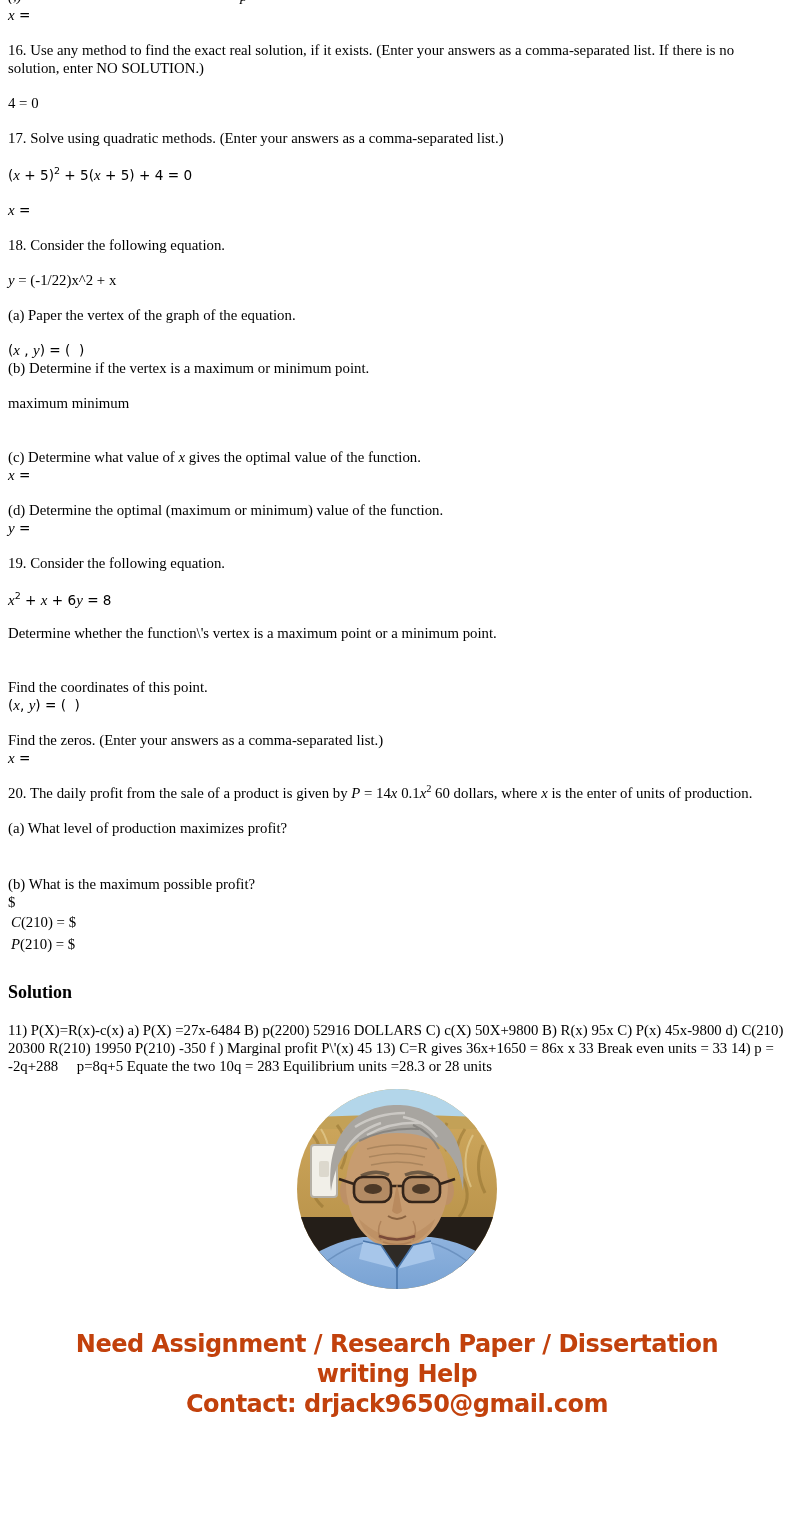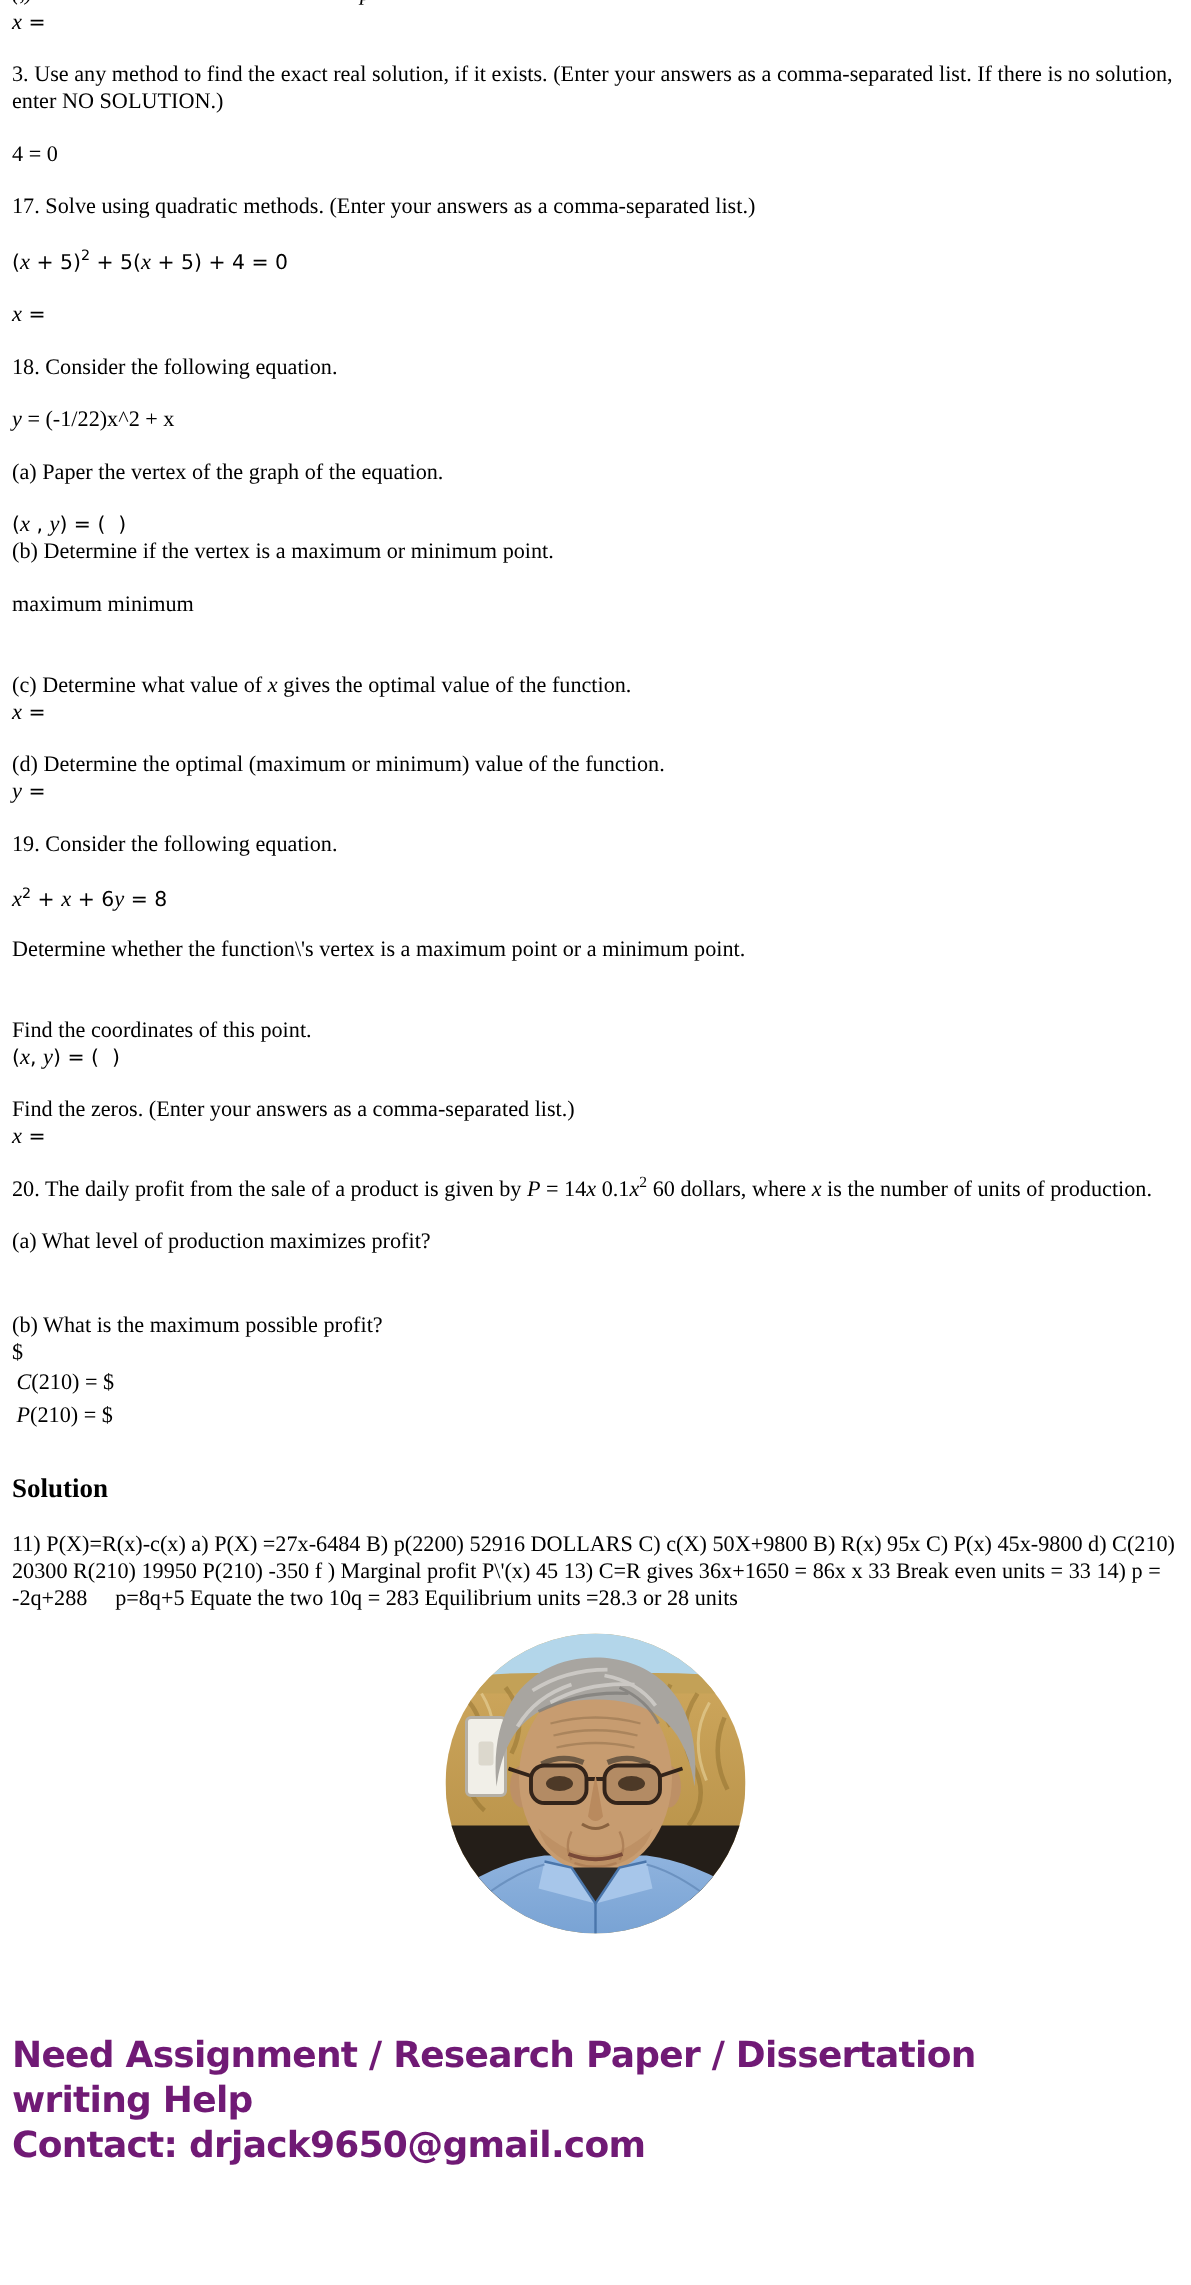--- a/index.html
+++ b/index.html
@@ -25,36 +25,36 @@
   .mt38{margin-top:38px;}
   .topclip{position:relative;height:4px;overflow:hidden;}
   .topclip .frag{position:absolute;top:-13px;font-style:italic;font-size:14.8px;line-height:18px;}
   .frag-l{left:0;}
   .frag-r{left:232px;font-style:normal;}
   .fn-block{padding-left:3px;}
   .fn-block p{line-height:22px;}
   .sol-head{margin:26px 0 0 0;font-size:18px;line-height:22px;font-weight:bold;}
   .sol-para{margin-top:18px;}
   .photo-wrap{margin-top:14px;display:flex;justify-content:center;}
-  .banner{margin-top:66px;
+  .banner{margin-top:40px;text-align:center;
     font-family:"DejaVu Sans","Liberation Sans",sans-serif;
-    font-weight:bold;color:#701a75;}
+    font-weight:bold;color:#c2410c;}
   .banner p{font-size:24px;line-height:30px;letter-spacing:-0.5px;}
 </style>
 </head>
 <body>
 
 <div class="topclip">
   <span class="frag frag-l">(,)</span>
   <span class="frag frag-r">p</span>
 </div>
 
 <p class="mt2 eq"><span class="i">x</span><span> =</span></p>
 
-<p class="mt17">3. Use any method to find the exact real solution, if it exists. (Enter your answers as a comma-separated list. If there is no solution, enter NO SOLUTION.)</p>
+<p class="mt17">16. Use any method to find the exact real solution, if it exists. (Enter your answers as a comma-separated list. If there is no solution, enter NO SOLUTION.)</p>
 <p class="mt17">4 = 0</p>
 
 <p class="mt17">17. Solve using quadratic methods. (Enter your answers as a comma-separated list.)</p>
 <p class="mt19 eq pre"><span>(</span><span class="i">x</span><span> + 5)</span><span class="sup">2</span><span> + 5(</span><span class="i">x</span><span> + 5) + 4 = 0</span></p>
 <p class="mt17 eq"><span class="i">x</span><span> =</span></p>
 
 <p class="mt17">18. Consider the following equation.</p>
 <p class="mt17"><span class="i">y</span><span> = (-1/22)x^2 + x</span></p>
 <p class="mt17">(a) Paper the vertex of the graph of the equation.</p>
 <p class="mt17 eq pre"><span>(</span><span class="i">x</span><span> , </span><span class="i">y</span><span>) = (  )</span></p>
@@ -66,21 +66,21 @@
 <p class="mt0 eq"><span class="i">y</span><span> =</span></p>
 
 <p class="mt17">19. Consider the following equation.</p>
 <p class="mt19 eq pre"><span class="i">x</span><span class="sup">2</span><span> + </span><span class="i">x</span><span> + 6</span><span class="i">y</span><span> = 8</span></p>
 <p class="mt15">Determine whether the function\'s vertex is a maximum point or a minimum point.</p>
 <p class="mt36">Find the coordinates of this point.</p>
 <p class="mt0 eq pre"><span>(</span><span class="i">x</span><span>, </span><span class="i">y</span><span>) = (  )</span></p>
 <p class="mt17">Find the zeros. (Enter your answers as a comma-separated list.)</p>
 <p class="mt0 eq"><span class="i">x</span><span> =</span></p>
 
-<p class="mt17"><span>20. The daily profit from the sale of a product is given by </span><span class="i">P</span><span> = 14</span><span class="i">x</span><span> 0.1</span><span class="i">x</span><span class="sup">2</span><span> 60 dollars, where </span><span class="i">x</span><span> is the number of units of production.</span></p>
+<p class="mt17"><span>20. The daily profit from the sale of a product is given by </span><span class="i">P</span><span> = 14</span><span class="i">x</span><span> 0.1</span><span class="i">x</span><span class="sup">2</span><span> 60 dollars, where </span><span class="i">x</span><span> is the enter of units of production.</span></p>
 <p class="mt17">(a) What level of production maximizes profit?</p>
 <p class="mt38">(b) What is the maximum possible profit?</p>
 <p class="mt0">$</p>
 
 <div class="fn-block">
   <p><span class="i">C</span><span>(210) = $</span></p>
   <p><span class="i">P</span><span>(210) = $</span></p>
 </div>
 
 <h2 class="sol-head">Solution</h2>

